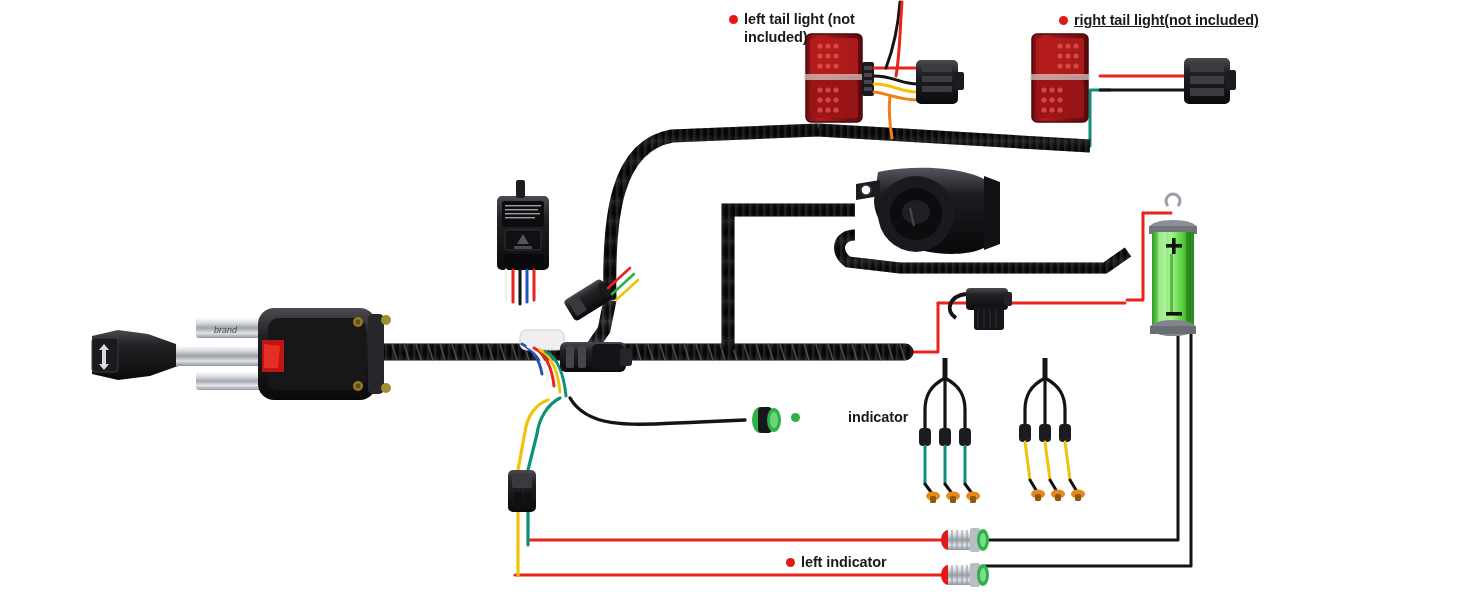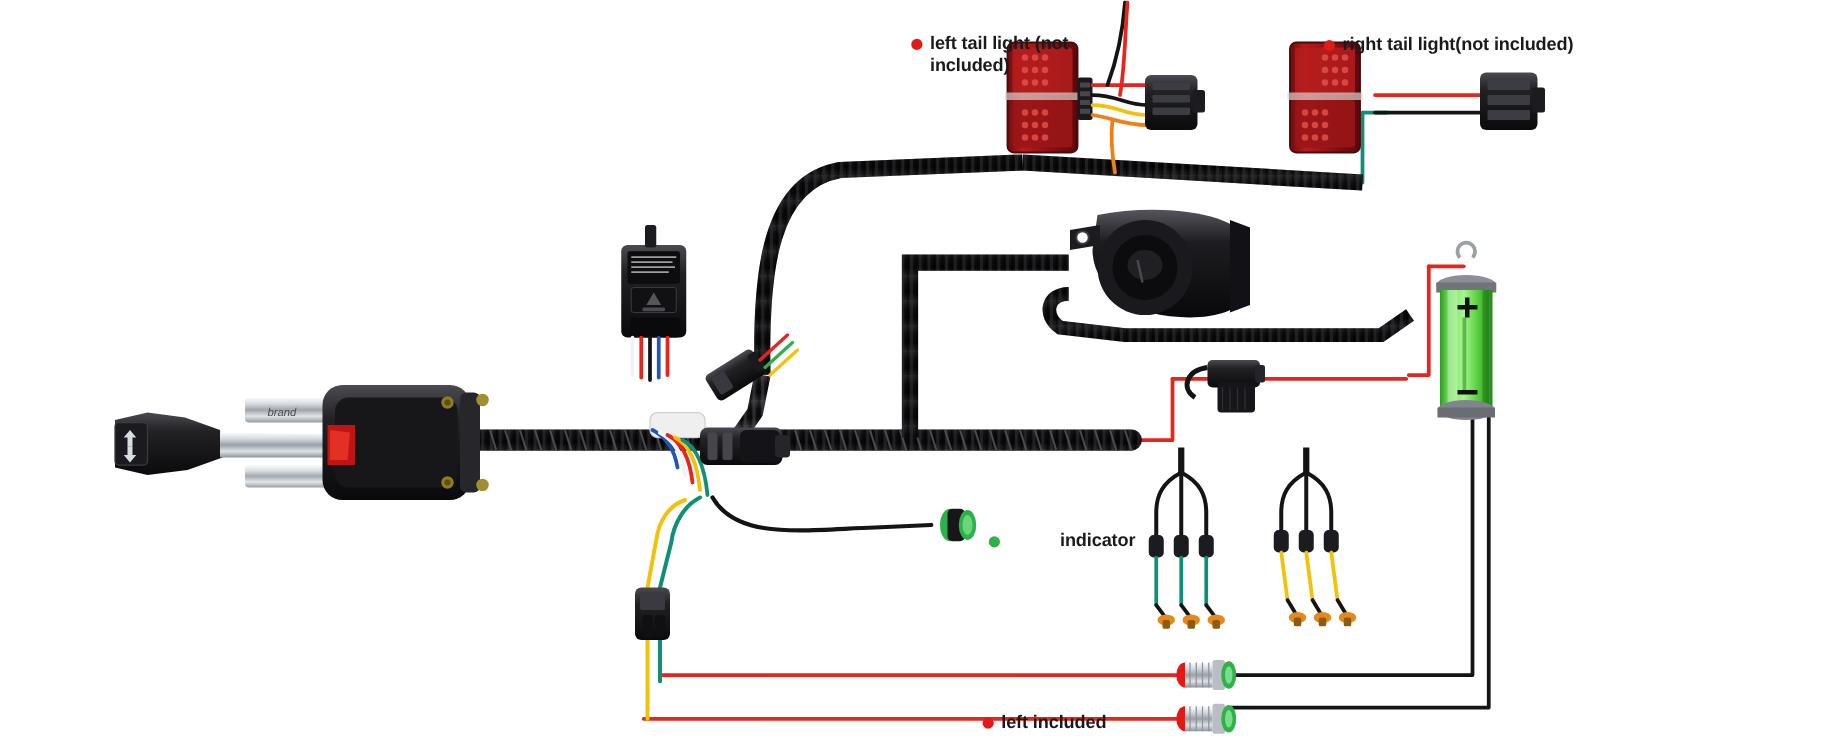--- a/index.html
+++ b/index.html
@@ -4,27 +4,27 @@
 <title>Wiring Harness Diagram</title>
 <style>
   html,body{margin:0;padding:0;background:#ffffff;}
   body{width:1464px;height:600px;overflow:hidden;
        font-family:"Liberation Sans","DejaVu Sans",sans-serif;}
   #stage{position:relative;width:1464px;height:600px;background:#fff;}
   #art{position:absolute;left:0;top:0;width:1464px;height:600px;}
 
   .lbl{position:absolute;display:flex;align-items:flex-start;gap:6px;
        font-size:14.5px;font-weight:700;color:#1a1a1a;line-height:1.22;
-       letter-spacing:-.1px;white-space:pre-line;margin-top:16px;}
+       letter-spacing:-.1px;white-space:pre-line;}
   .dot{flex:0 0 auto;width:9px;height:9px;border-radius:50%;margin-top:4px;}
   .dot.red{background:#e01b17;}
   .dot.green{background:#2fb14a;}
 
   #lbl-left-tail{left:729px;top:11px;width:150px;}
-  #lbl-right-tail{left:1059px;top:12px;width:240px;white-space:nowrap;}
+  #lbl-right-tail{left:1059px;top:12px;width:240px;white-space:nowrap;text-decoration:underline;}
   #lbl-indicator{left:791px;top:409px;white-space:nowrap;gap:48px;}
   #lbl-left-indicator{left:786px;top:554px;white-space:nowrap;}
 </style>
 </head>
 <body>
 
 <div id="stage">
 
   <svg id="art" viewBox="0 0 1464 600">
     <defs>
@@ -499,16 +499,16 @@
     <span>right tail light(not included)</span>
   </div>
 
   <div class="lbl" id="lbl-indicator">
     <span class="dot green"></span>
     <span>indicator</span>
   </div>
 
   <div class="lbl" id="lbl-left-indicator">
     <span class="dot red"></span>
-    <span>left included</span>
+    <span>left indicator</span>
   </div>
 
 </div>
 
 </body></html>

